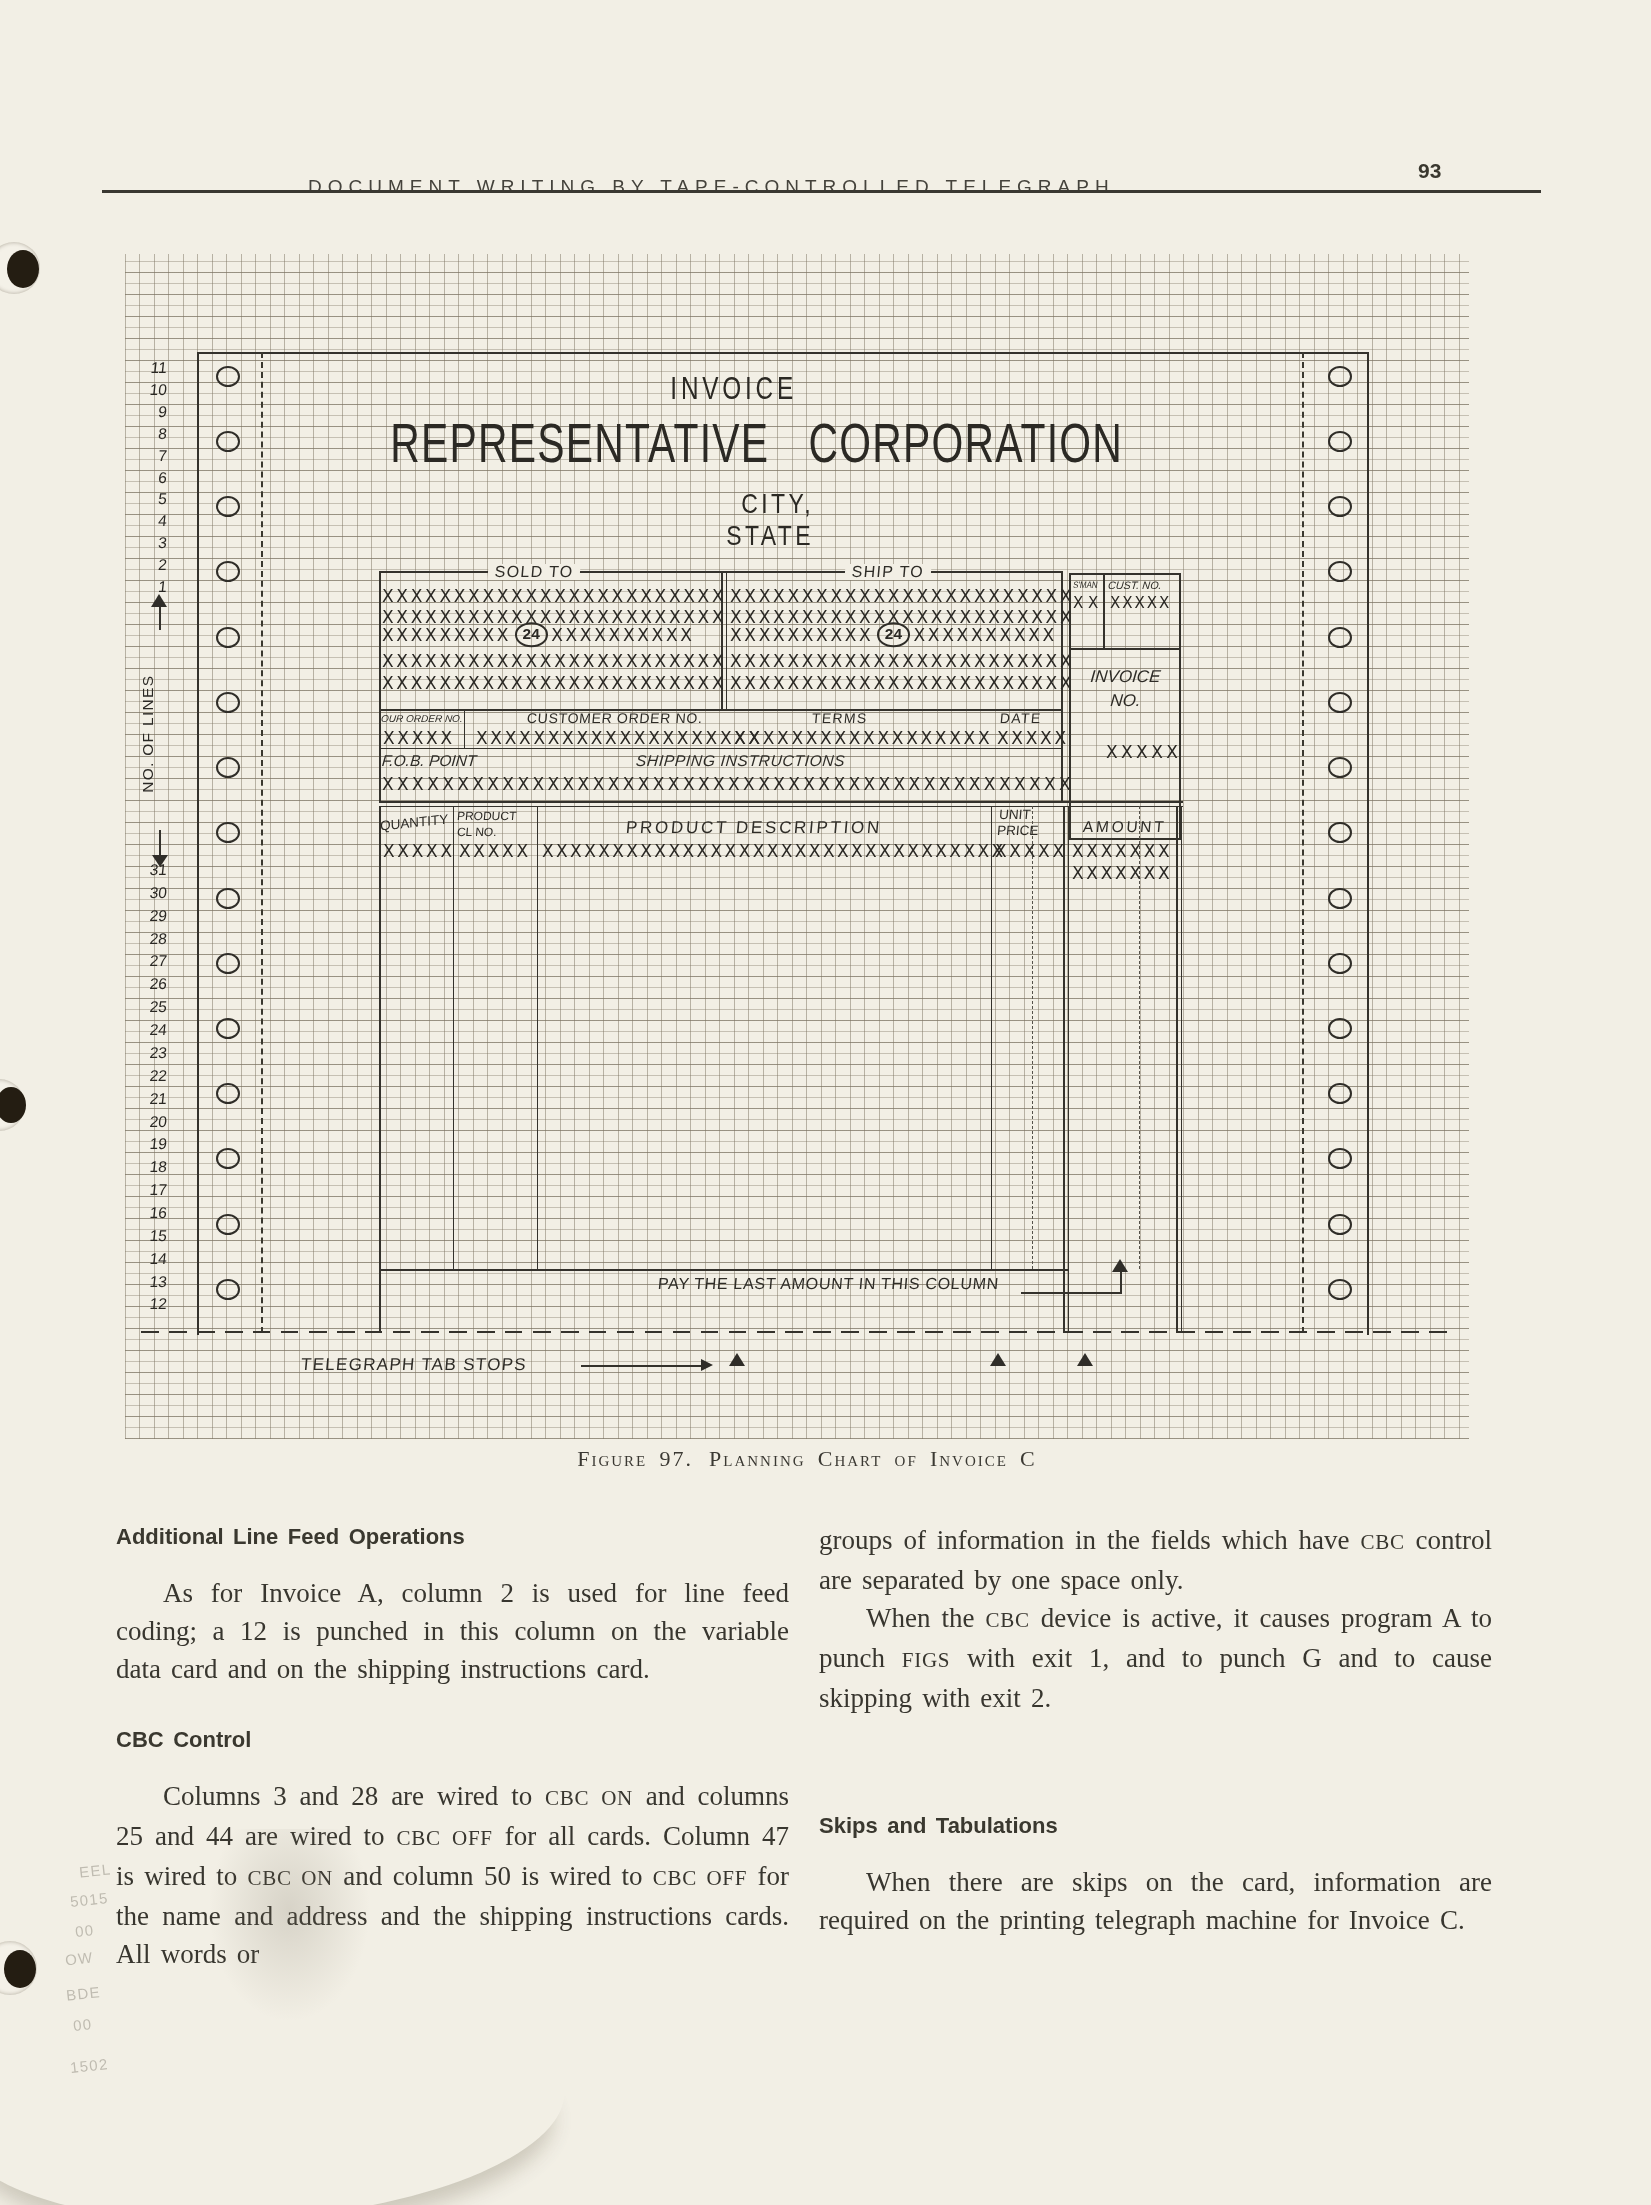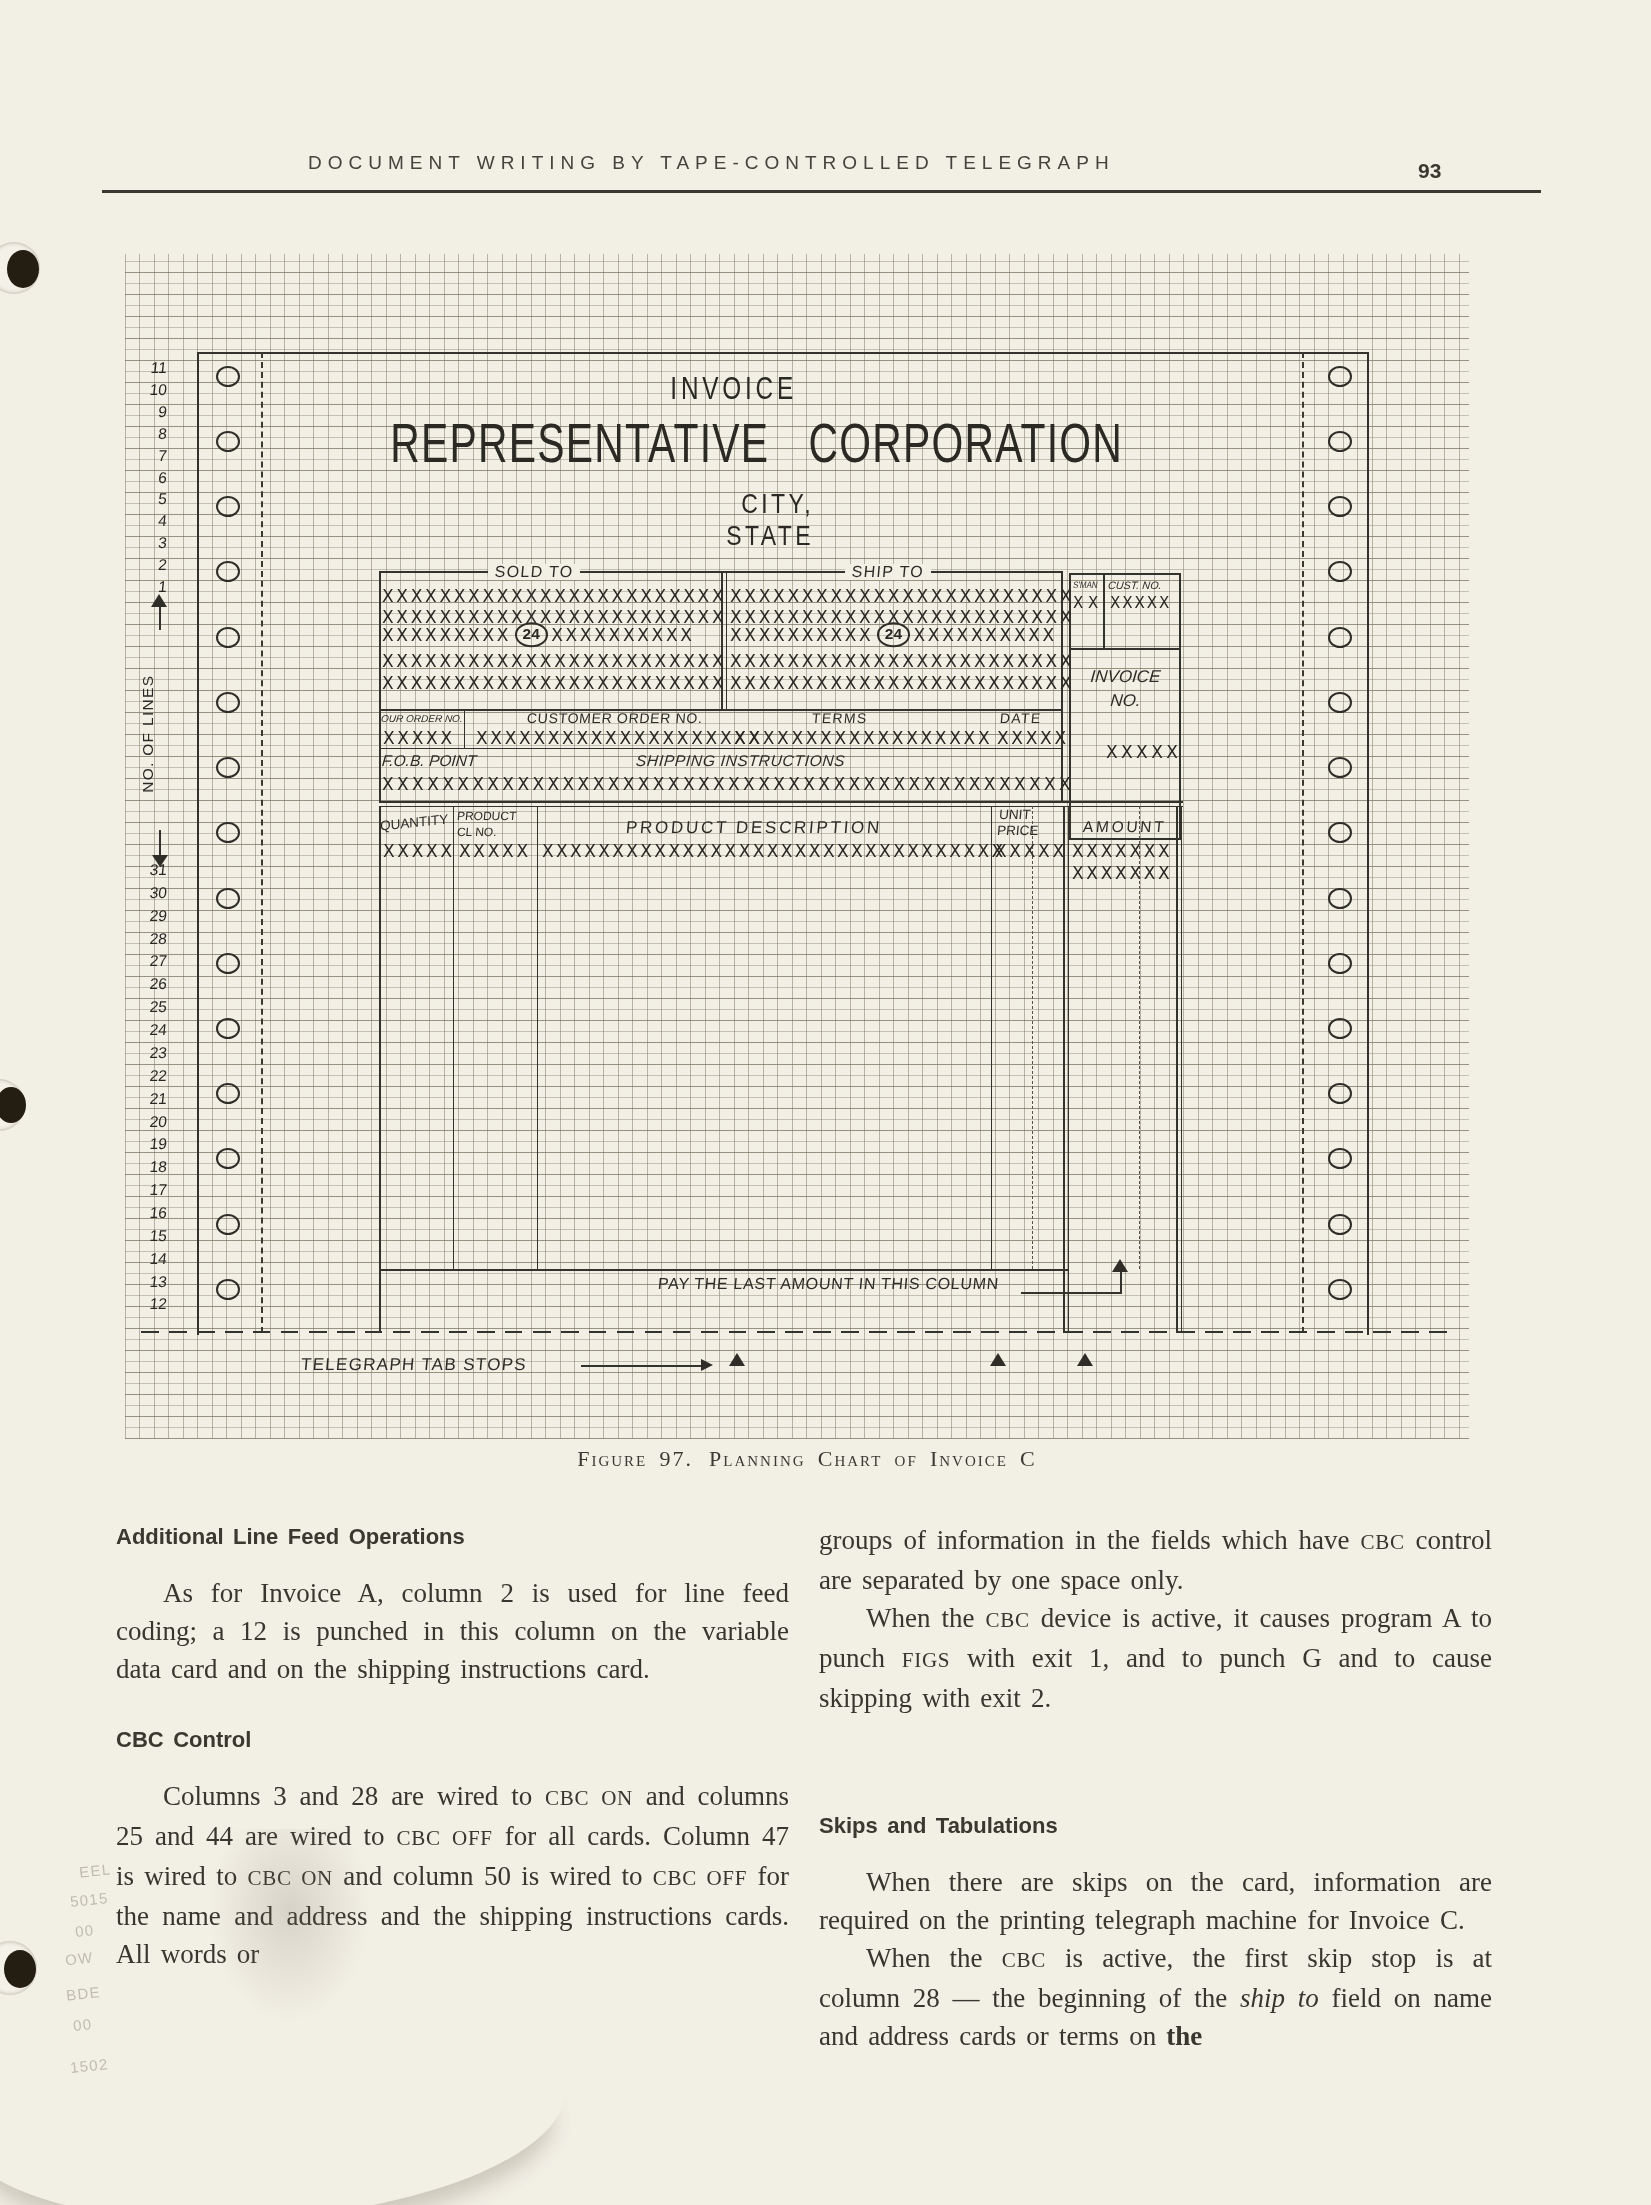--- a/index.html
+++ b/index.html
@@ -1,19 +1,19 @@
 <!DOCTYPE html>
 <html style="font-size:10.8px"><head>
 <meta charset="utf-8">
 <style>
   html,body{margin:0;padding:0;background:#888;}
   .page{position:relative;width:1652px;height:2205px;background:#f2efe5;overflow:hidden;
         font-family:"Liberation Serif",serif;color:#34322c;}
   
-  .hdr-title{position:absolute;left:308px;top:152px;font-family:"Liberation Sans",sans-serif;
+  .hdr-title{position:absolute;left:308px;top:176px;font-family:"Liberation Sans",sans-serif;
     font-size:19px;font-weight:500;letter-spacing:6px;color:#45433c;white-space:nowrap;}
   .hdr-page{position:absolute;left:1418px;top:159px;font-family:"Liberation Sans",sans-serif;
     font-size:21px;font-weight:bold;color:#3a382f;}
   .hdr-rule{position:absolute;left:102px;top:190px;width:1439px;height:2.7px;background:#3a3831;}
   
   .figure{position:absolute;left:125px;top:254px;width:1344px;height:1185px;
     background-image:
       repeating-linear-gradient(90deg, rgba(125,116,98,.5) 0, rgba(125,116,98,.5) 0.9px, transparent 0.9px, transparent 14.5px),
       repeating-linear-gradient(0deg, rgba(125,116,98,.38) 0, rgba(125,116,98,.38) 0.8px, transparent 0.8px, transparent 11px),
       repeating-linear-gradient(0deg, rgba(95,88,72,.5) 0, rgba(95,88,72,.5) 1.1px, transparent 1.1px, transparent 22px);}
@@ -283,21 +283,20 @@
       <div class="bh first">Additional Line Feed Operations</div>
       <p class="bp ind"><span class="r-n">As for Invoice A, column 2 is used for line feed coding; a 12 is punched in this column on the variable data card and on the shipping instructions card.</span></p>
       <div class="bh">CBC Control</div>
       <p class="bp ind"><span class="r-n">Columns 3 and 28 are wired to </span><span class="r-sc">CBC ON</span><span class="r-n"> and columns 25 and 44 are wired to </span><span class="r-sc">CBC OFF</span><span class="r-n"> for all cards.  Column 47 is wired to </span><span class="r-sc">CBC ON</span><span class="r-n"> and column 50 is wired to </span><span class="r-sc">CBC OFF</span><span class="r-n"> for the name and address and the shipping instructions cards.  All words or</span></p>
     </div>
   <div class="col col-right">
       <p class="bp noind"><span class="r-n">groups of information in the fields which have </span><span class="r-sc">CBC</span><span class="r-n"> control are separated by one space only.</span></p>
       <p class="bp ind"><span class="r-n">When the </span><span class="r-sc">CBC</span><span class="r-n"> device is active, it causes program A to punch </span><span class="r-sc">FIGS</span><span class="r-n"> with exit 1, and to punch G and to cause skipping with exit 2.</span></p>
       <div class="bh gap">Skips and Tabulations</div>
       <p class="bp ind"><span class="r-n">When there are skips on the card, information are required on the printing telegraph machine for Invoice C.</span></p>
-      <p class="bp ind"><span class="r-n">When the </span><span class="r-sc">CBC</span><span class="r-n"> is active, the first skip stop is at column 28 — the beginning of the </span><span class="r-i">ship to</span><span class="r-n"> field on name and address cards or terms on </span><span class="r-b">the</span></p>
     </div>
 
   <div class="hole" style="left:-12px;top:242px;width:52px;height:52px;">
     <div class="pupil" style="left:19px;top:8px;width:32px;height:38px;"></div>
   </div>
   <div class="hole" style="left:-27px;top:1079px;width:52px;height:52px;">
     <div class="pupil" style="left:23px;top:8px;width:30px;height:36px;"></div>
   </div>
   <div class="hole" style="left:-17.5px;top:1941px;width:54px;height:54px;">
     <div class="pupil" style="left:21.5px;top:9.4px;width:32px;height:38px;"></div>

